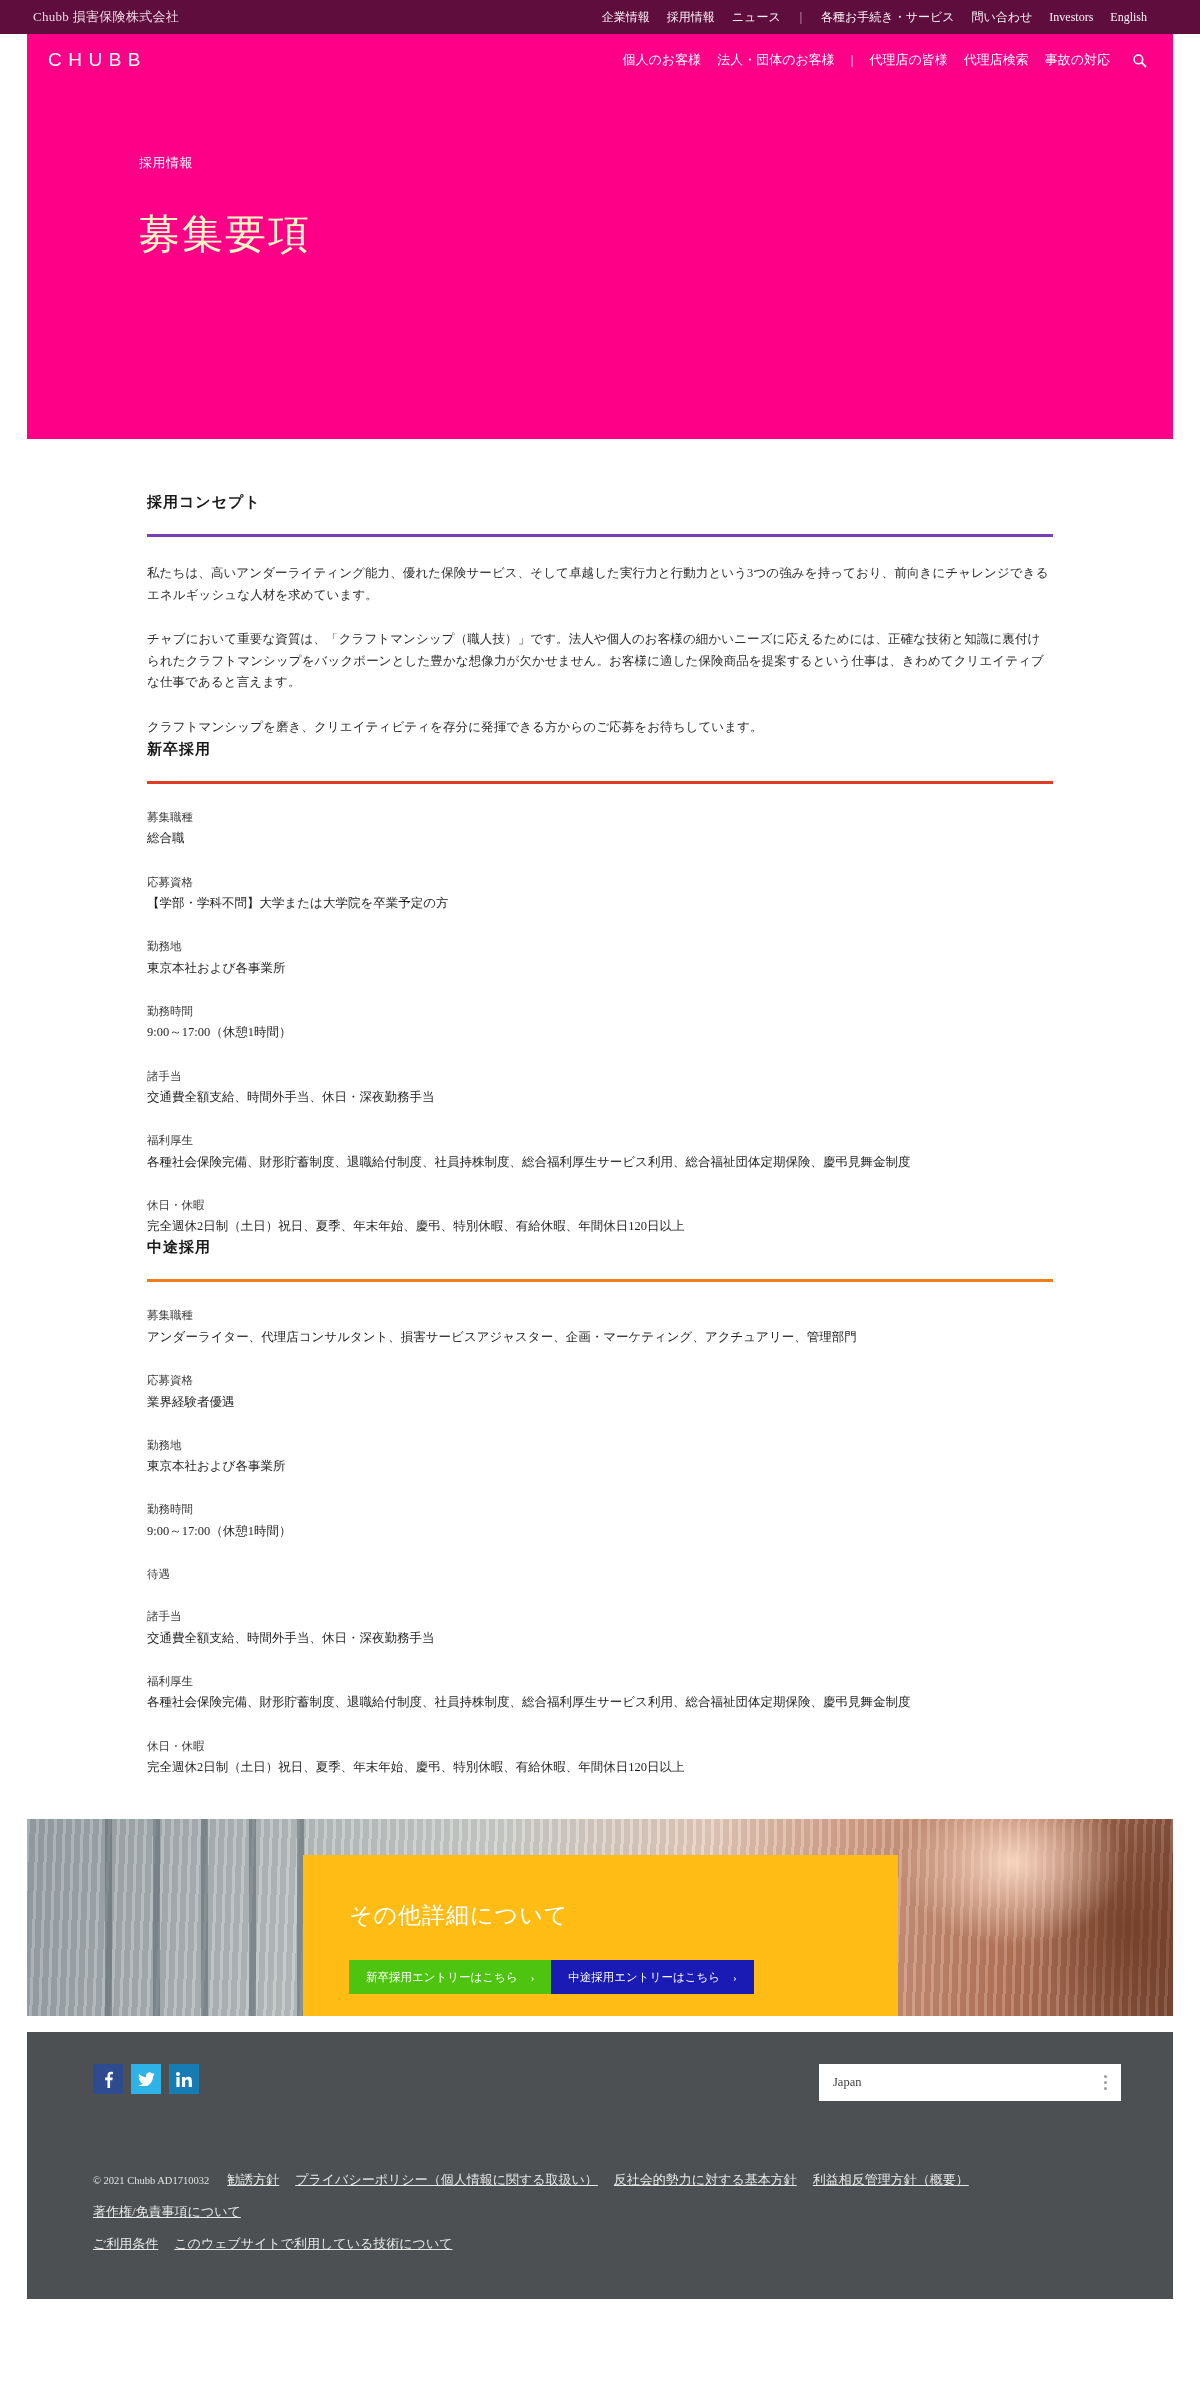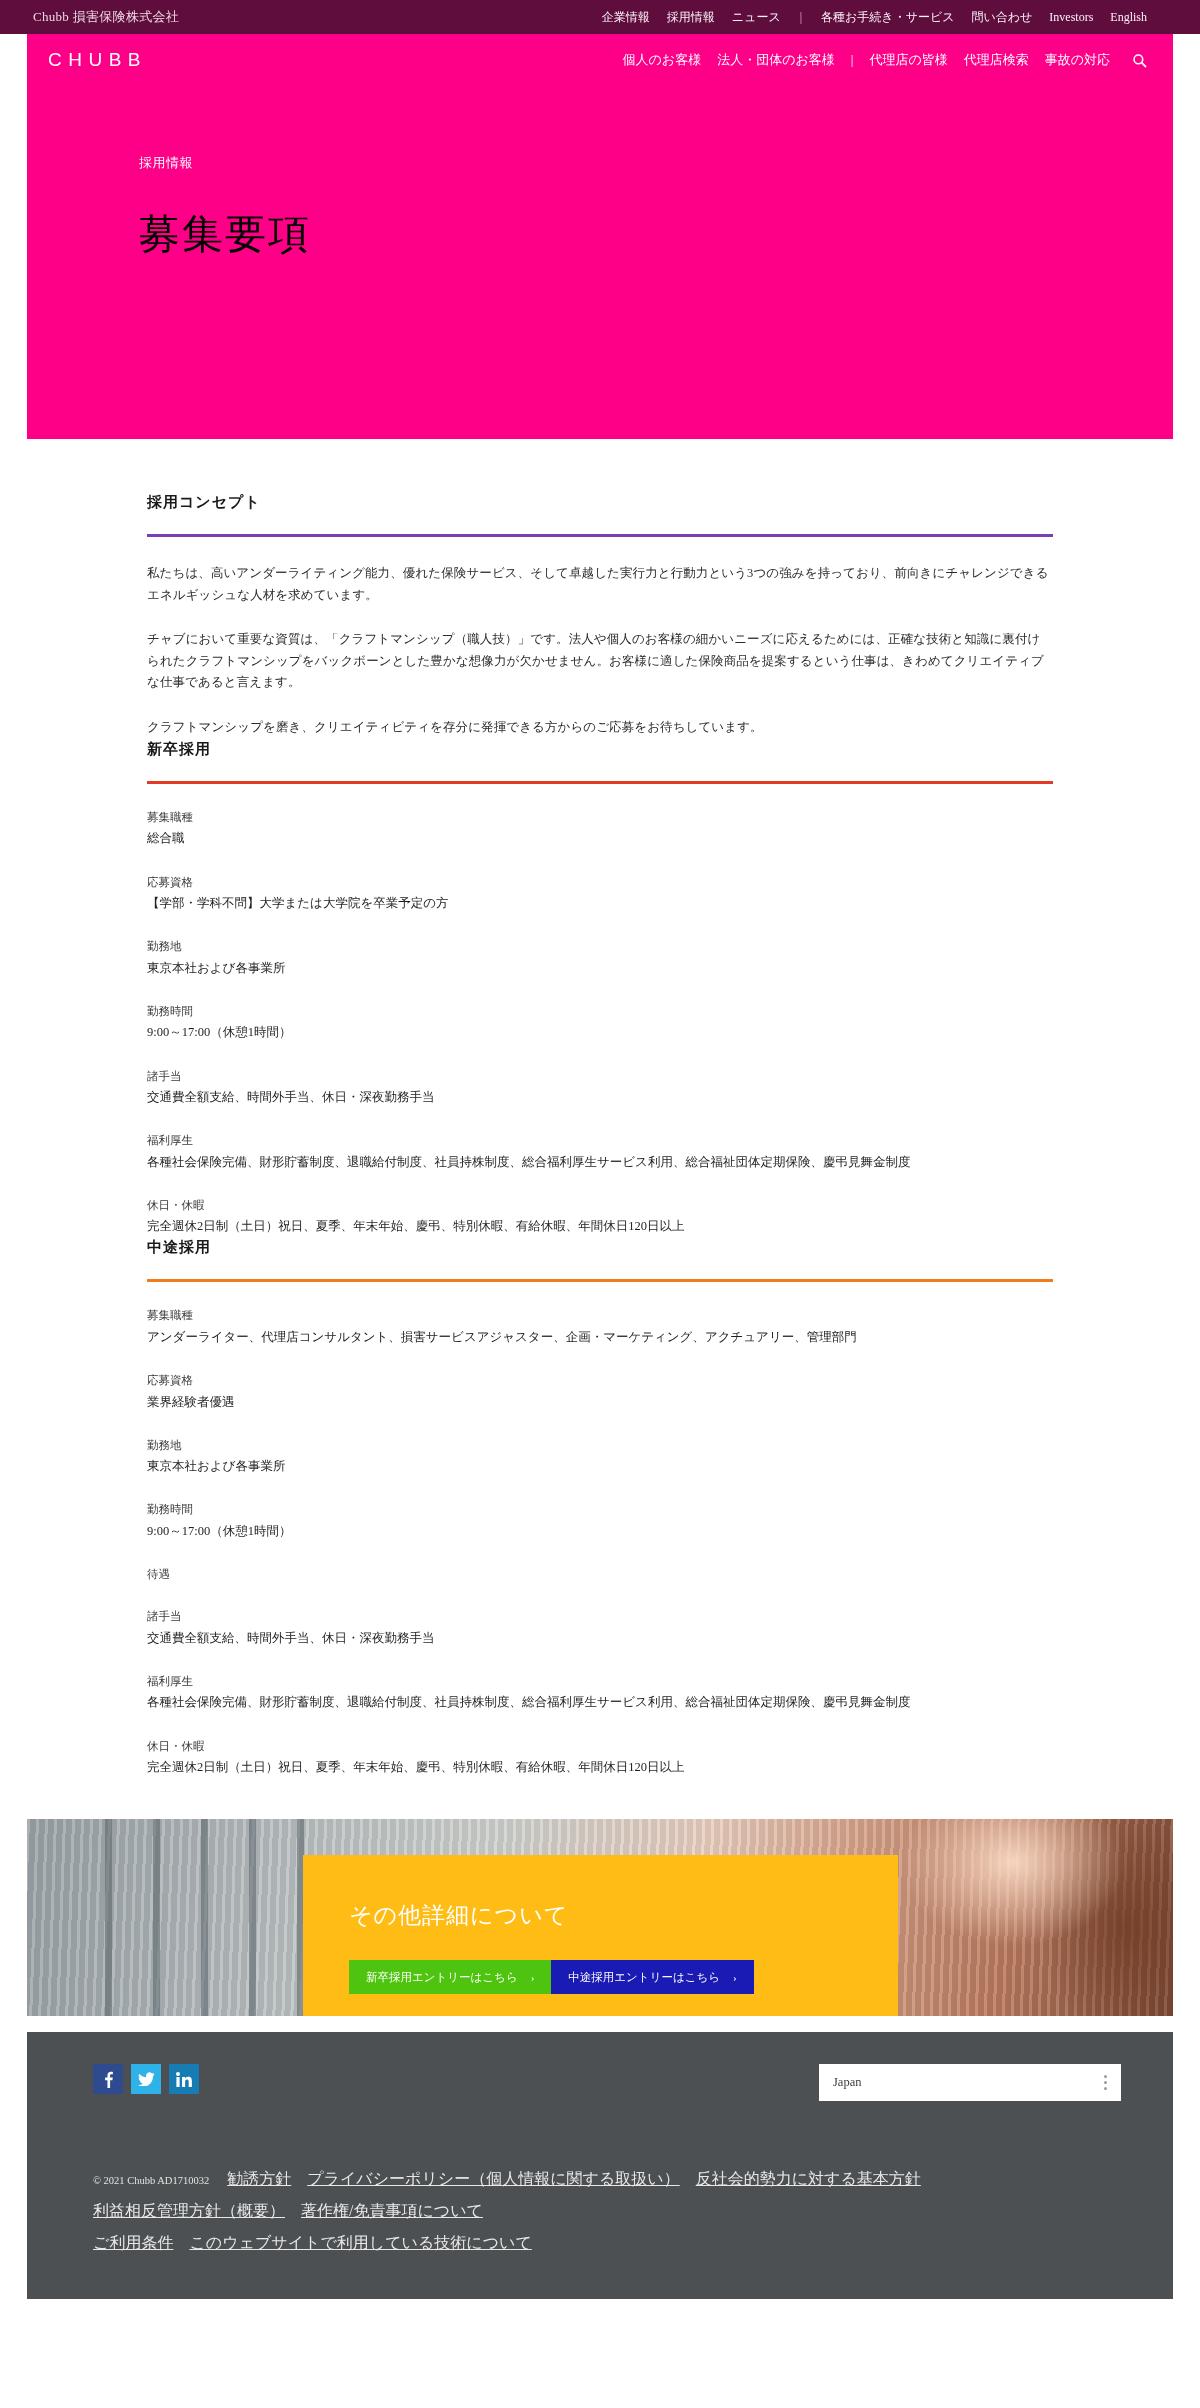--- a/index.html
+++ b/index.html
@@ -69,21 +69,21 @@
     width:1146px; margin:0 auto;
     height:353px;
     position:relative;
   }
   .hero-inner { padding:68px 0 0 112px; }
   .hero-crumb {
     color:#ffffff; font-size:13px; letter-spacing:.5px;
     font-family:"Liberation Serif",serif;
   }
   .hero-title {
-    color:#000000; font-size:41px; font-weight:400; margin-top:35px;
+    color:#fef9c3; font-size:41px; font-weight:400; margin-top:35px;
     letter-spacing:2px; font-family:"Liberation Serif",serif;
   }
 
   
   .content { width:1146px; margin:0 auto; padding:0 0 0 0; background:#ffffff; }
   .content-inner { padding:48px 120px 0 120px; }
 
   .sec-title {
     font-size:15px; color:#1a1a1a; font-weight:700; letter-spacing:1px;
     font-family:"Liberation Serif",serif;
@@ -181,21 +181,21 @@
   .sel-dots { display:flex; flex-direction:column; gap:3px; }
   .sel-dots i { width:3px; height:3px; background:#9b9b9b; border-radius:50%; display:block; }
 
   .footer-legal { padding:62px 52px 0 66px; }
   .legal-line { line-height:2.0; }
   .legal-copy {
     color:#e3e3e3; font-size:10.5px; font-family:"Liberation Serif",serif;
     margin-right:14px;
   }
   .legal-line a {
-    color:#e8e8e8; font-size:16px; text-decoration:underline;
+    color:#e8e8e8; font-size:13px; text-decoration:underline;
     margin-right:12px; font-family:"Liberation Serif",serif; white-space:nowrap;
   }
 </style>
 </head>
 <body>
 
 <div class="page">
 
   <div class="utility-bar">
     <div class="utility-inner">

